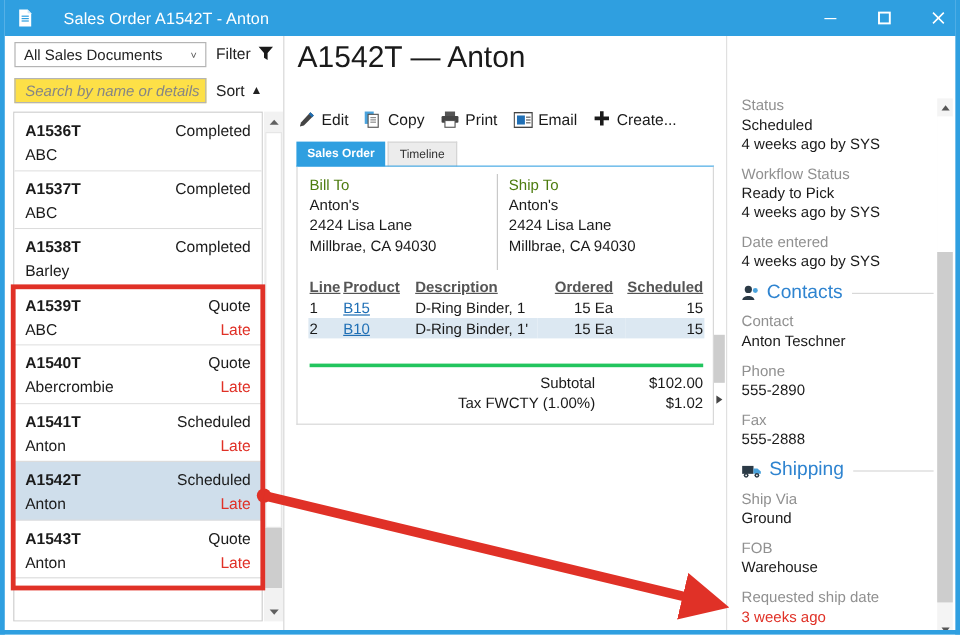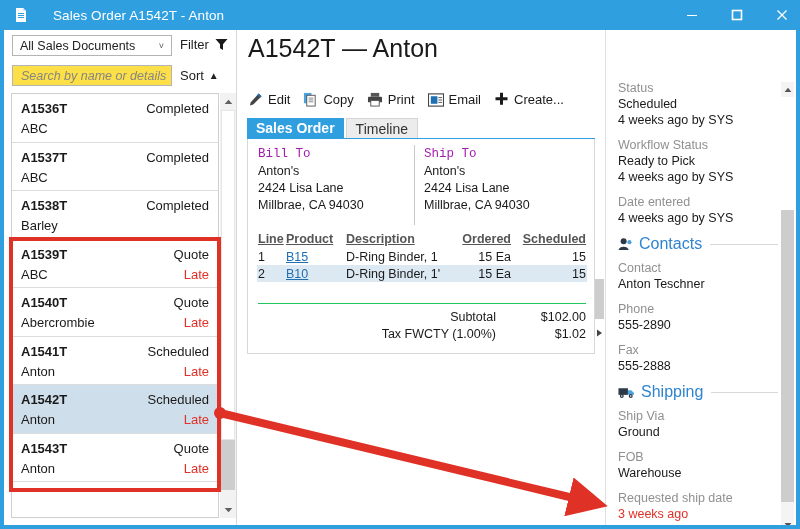--- a/index.html
+++ b/index.html
@@ -237,21 +237,21 @@
     margin-right: 13px;
   }
   .cmd .ci { margin-right: 5px; display: inline-flex; align-items: center; }
   .tabs {
     position: absolute;
     left: 10px; top: 88px;
     display: flex;
     align-items: flex-end;
   }
   .tab {
-    font-size: 14px;
+    font-size: 10px;
     padding: 4px 9px 4px 9px;
     box-sizing: border-box;
     height: 21px;
     line-height: 13px;
   }
   .tab.active {
     background: #2f9fe0;
     color: #ffffff;
     font-weight: bold;
   }
@@ -277,21 +277,21 @@
     box-sizing: border-box;
     background: #ffffff;
   }
   .addr-block {
     position: absolute;
     top: 7px;
     font-size: 12.5px;
     color: #1a1a1a;
     line-height: 17px;
   }
-  .addr-block .lbl { color: #a21caf; font-family: Liberation Mono, monospace; }
+  .addr-block .lbl { color: #4d7c0f; }
   .addr-bill { left: 10px; }
   .addr-ship { left: 176px; }
   .addr-sep {
     position: absolute;
     left: 166px; top: 6px;
     width: 1px; height: 80px;
     background: #c9c9c9;
   }
   .grid {
     position: absolute;
@@ -313,21 +313,21 @@
   .grid .c-prod { text-align: left; width: 58px; }
   .grid .c-desc { text-align: left; }
   .grid .c-ord  { text-align: right; width: 62px; padding-right: 10px;}
   .grid .c-sch  { text-align: right; width: 64px; }
   .link { color: #1f6fb5; text-decoration: underline; }
   .totals {
     position: absolute;
     left: 10px; top: 164px;
     width: 328px;
     font-size: 12.5px;
-    border-top: 1px solid #22c55e;
+    border-top: 3px solid #22c55e;
     padding-top: 5px;
   }
   .trow {
     display: flex;
     justify-content: flex-end;
     line-height: 17px;
     color: #1a1a1a;
   }
   .trow .tl { text-align: right; width: 220px; padding-right: 18px; }
   .trow .tv { text-align: right; width: 72px; }

